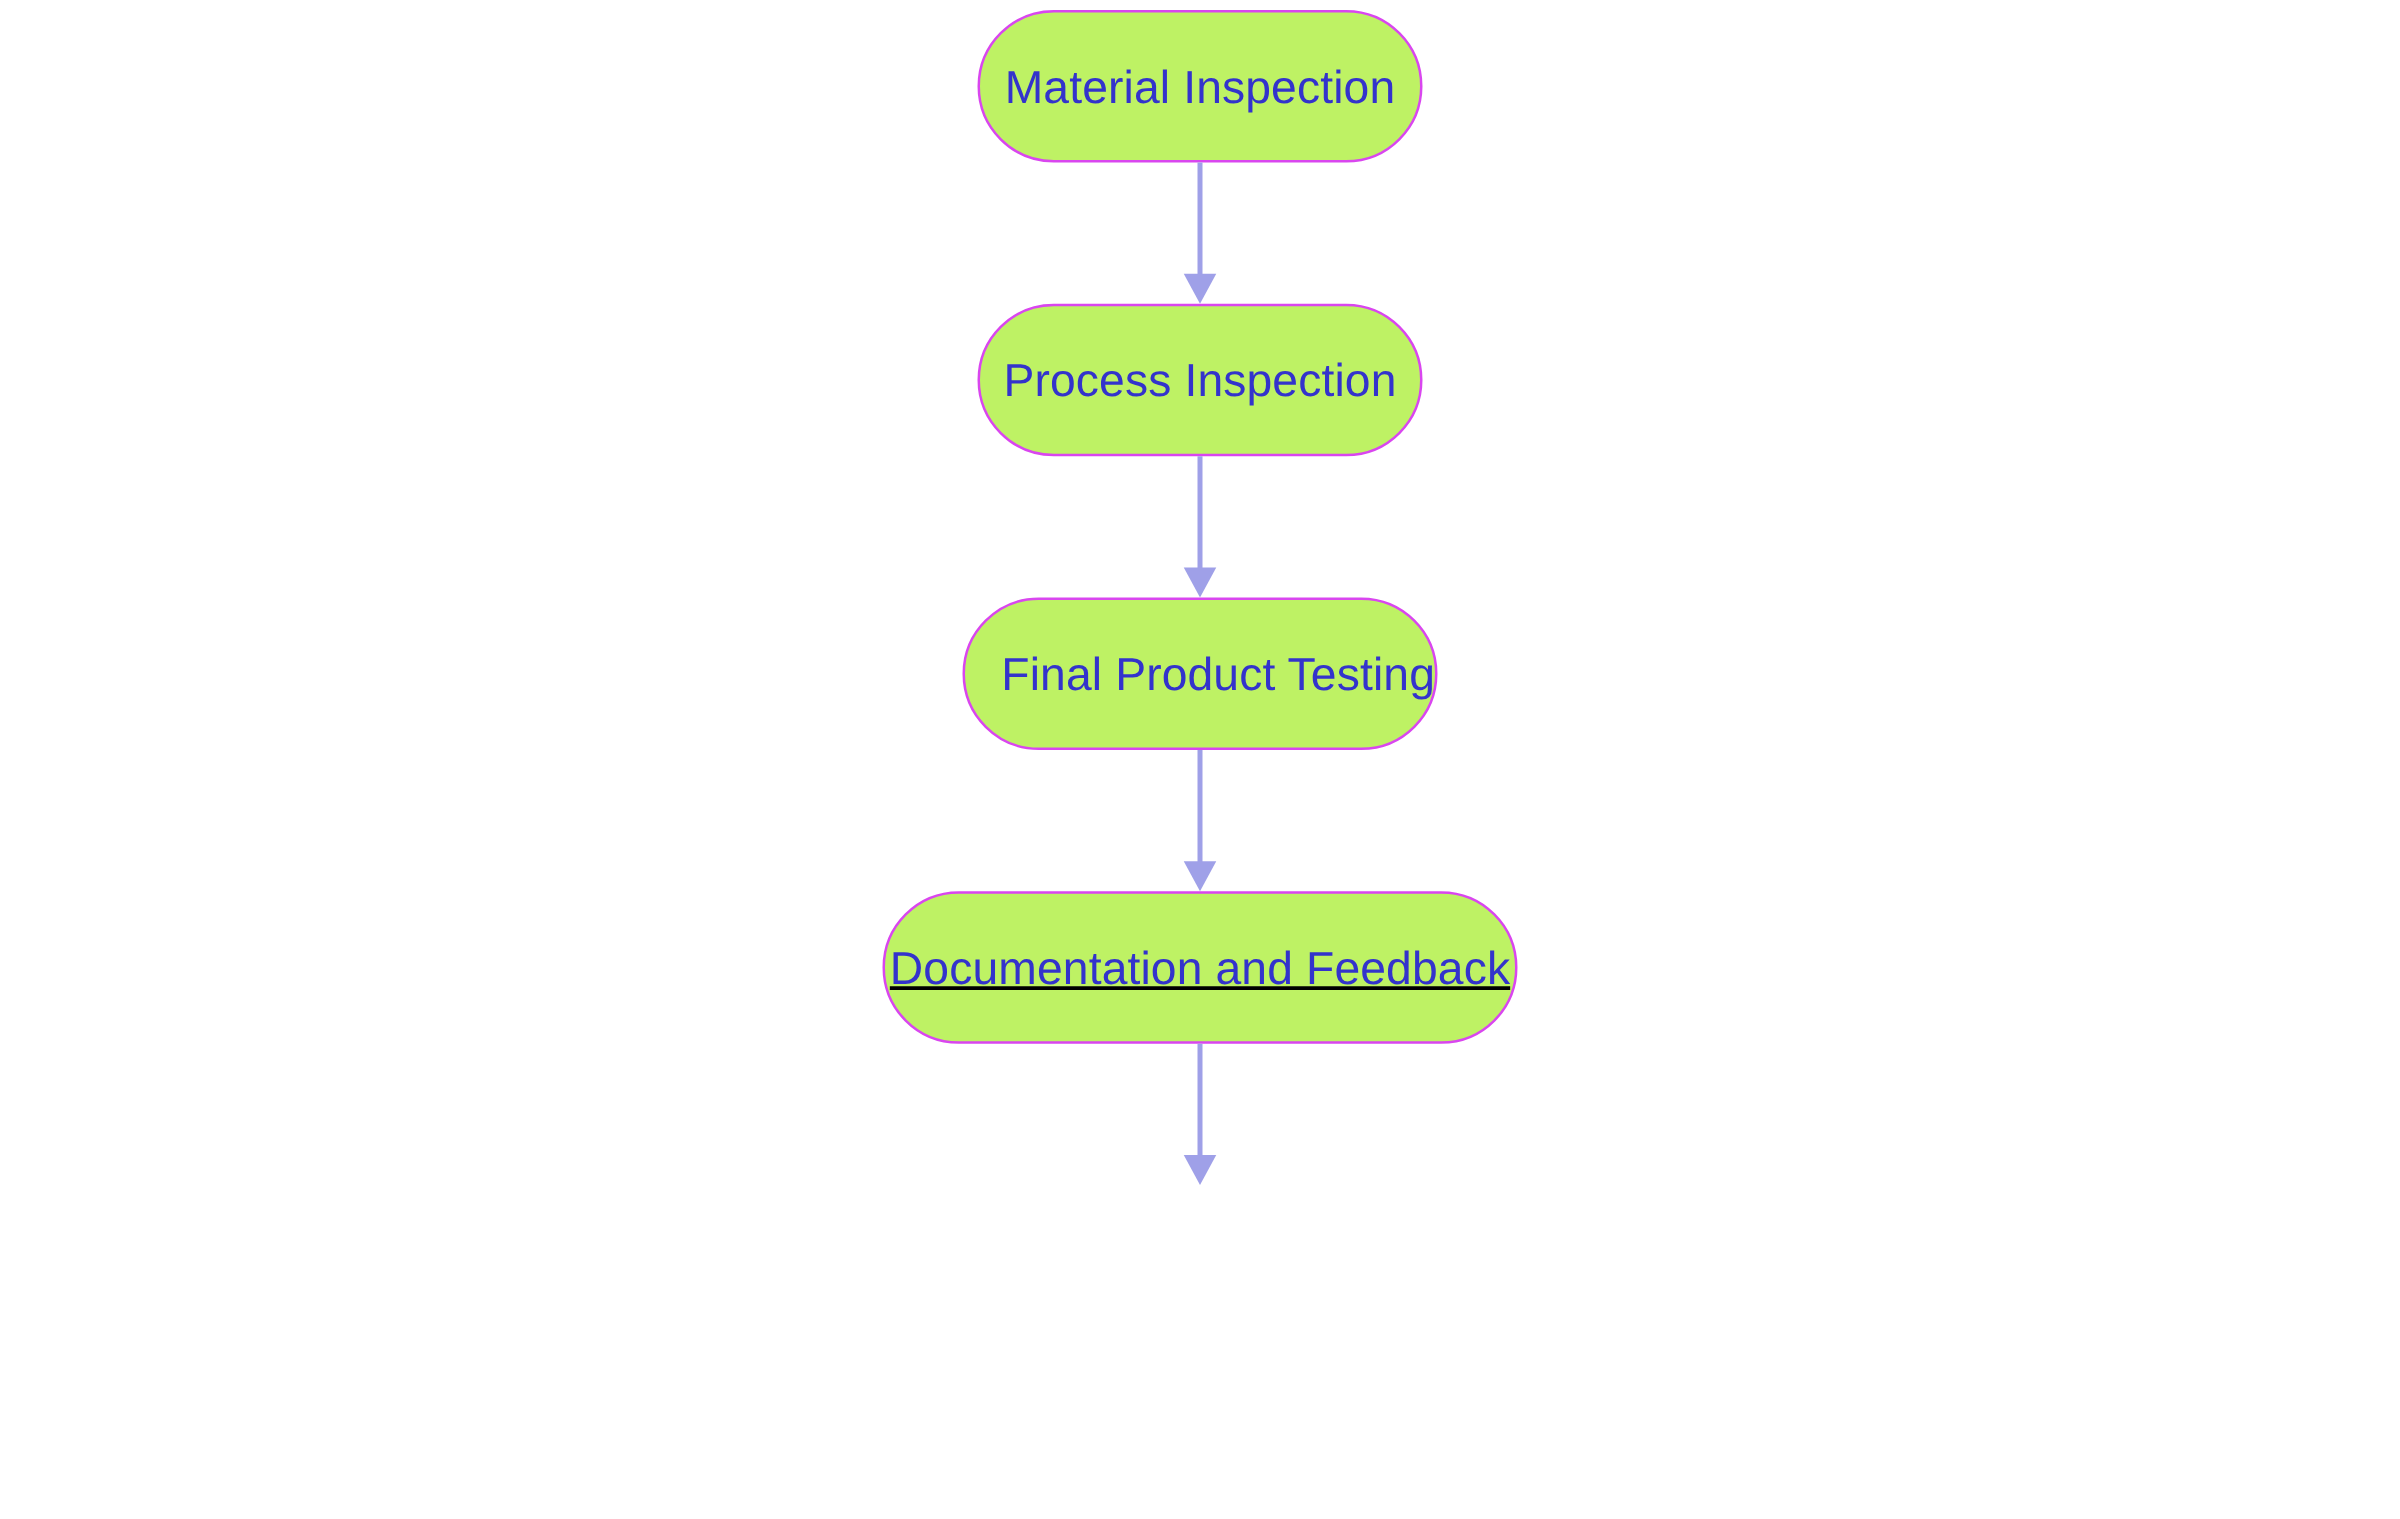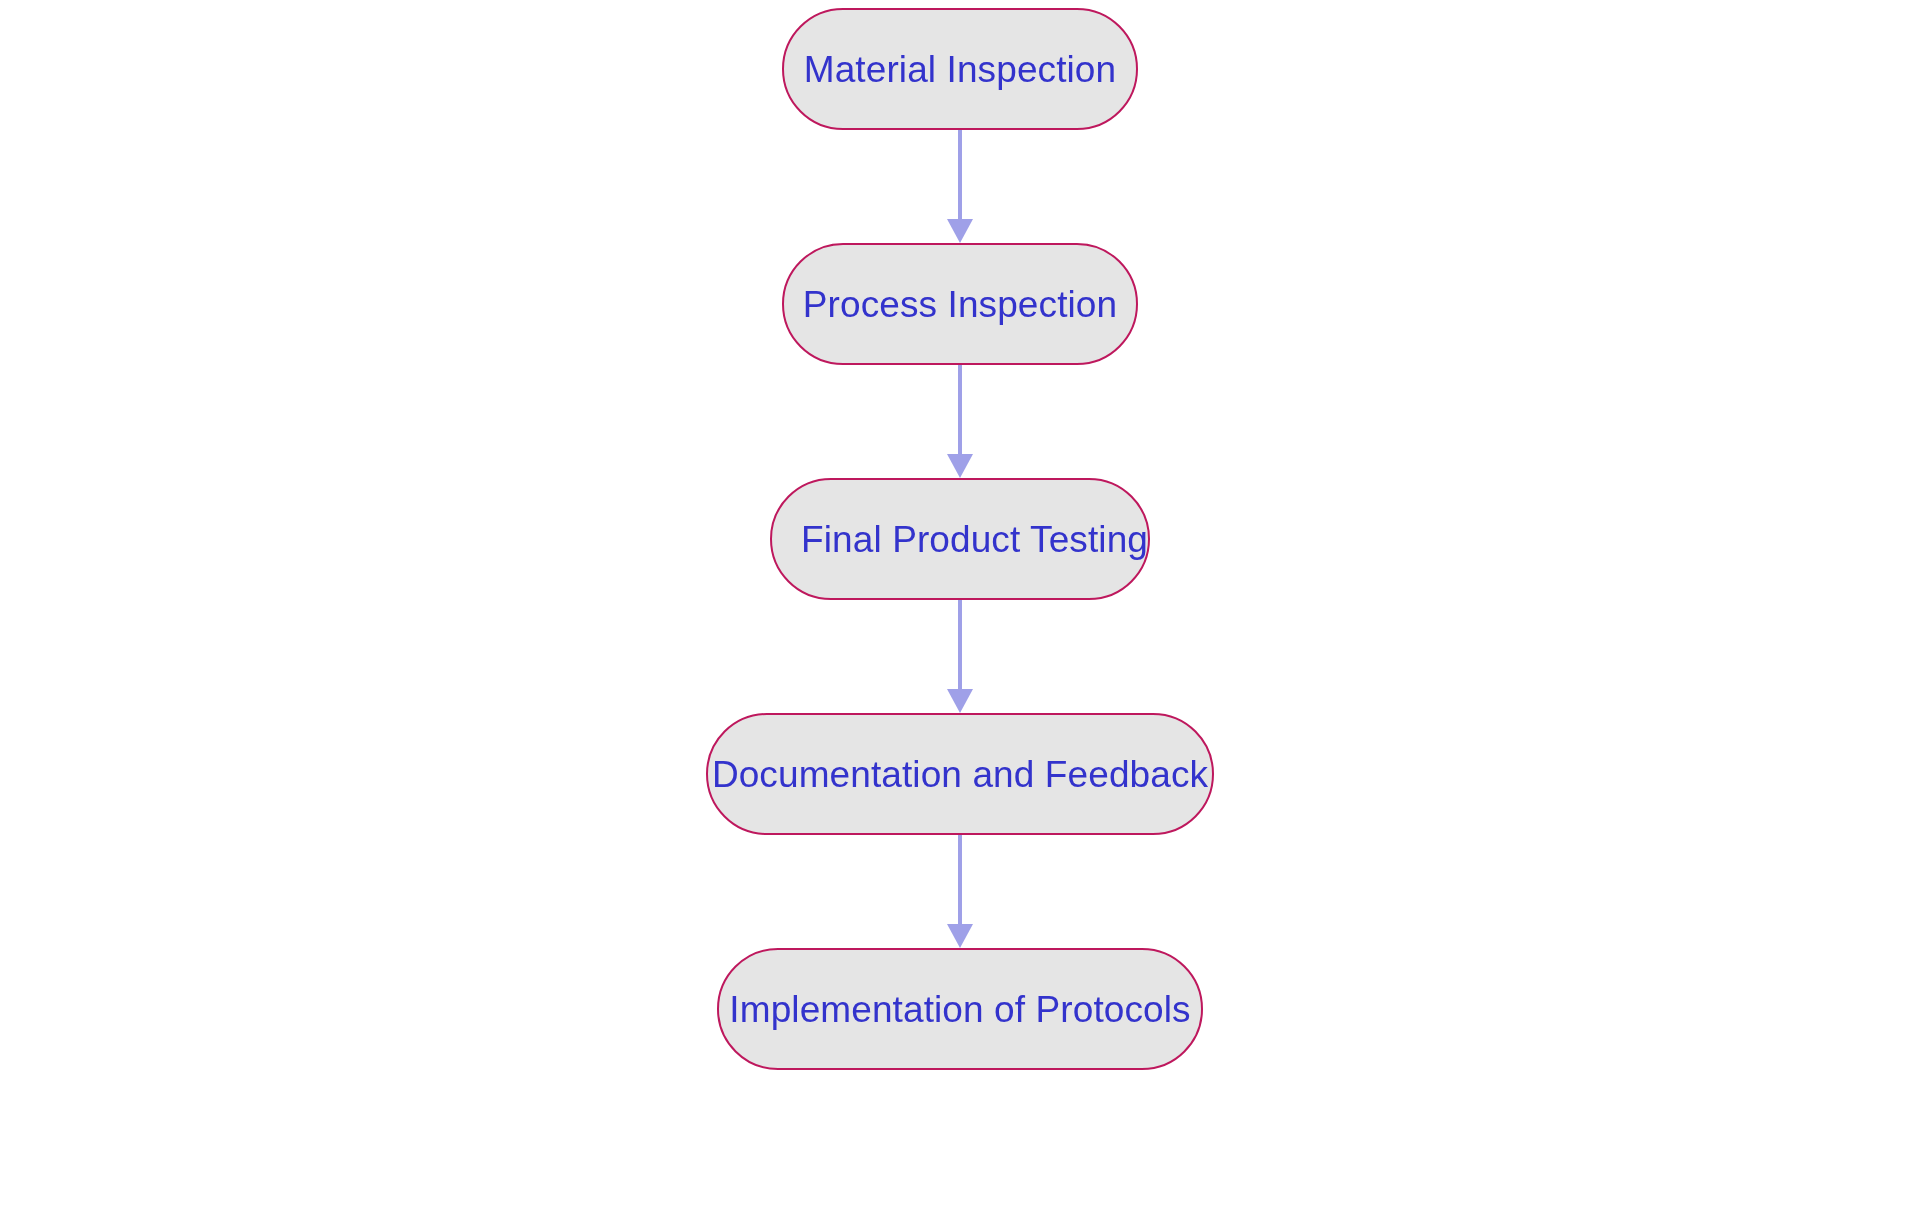--- a/index.html
+++ b/index.html
@@ -25,40 +25,40 @@
     width: 1920px;
     height: 1100px;
     display: flex;
     flex-direction: column;
     align-items: center;
   }
   .node {
     box-sizing: border-box;
     height: 122px;
     border-radius: 61px;
-    background: #e5e5e5;
-    border: 2px solid #be185d;
+    background: #bef264;
+    border: 2px solid #d946ef;
     display: flex;
     align-items: center;
     justify-content: center;
     flex: 0 0 auto;
   }
   .node-label {
     font-family: "Liberation Sans", sans-serif;
     font-size: 37px;
     font-weight: 400;
     color: #3333cc;
     letter-spacing: 0.1px;
     white-space: nowrap;
     line-height: 1;
   }
   .n1 { width: 356px; margin-top: 8px; }
   .n2 { width: 356px; }
   .n3 { width: 380px; justify-content: flex-end; }
-  .n4 { width: 508px; }
+  .n4 { width: 508px; text-decoration: underline; }
   .n5 { width: 486px; }
 
   .connector {
     position: relative;
     width: 24px;
     height: 113px;
     flex: 0 0 auto;
   }
   .connector .stem {
     position: absolute;
@@ -127,20 +127,17 @@
 
     <div class="node n4">
       <span class="node-label">Documentation and Feedback</span>
     </div>
 
     <div class="connector">
       <div class="stem"></div>
       <div class="head"></div>
     </div>
 
-    <div class="node n5">
-      <span class="node-label">Implementation of Protocols</span>
-    </div>
 
   </div>
 
 
 </div>
 
 </body></html>

